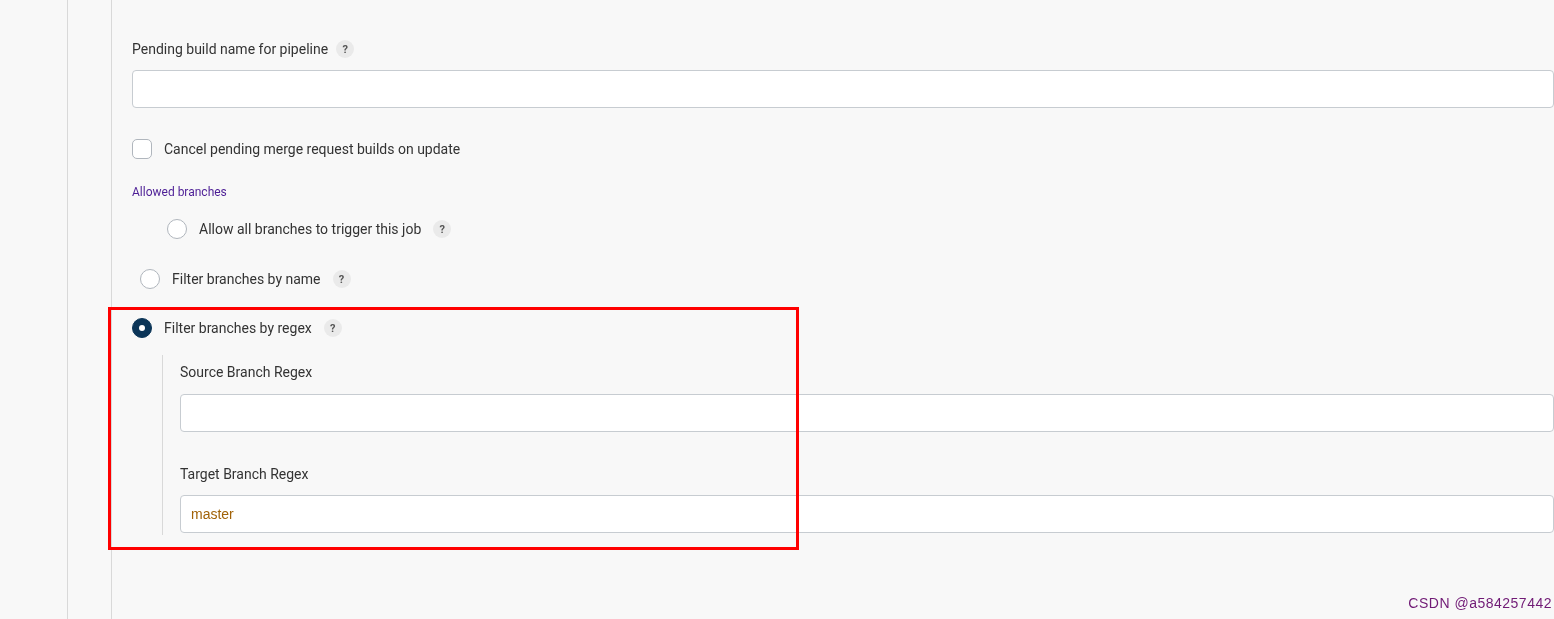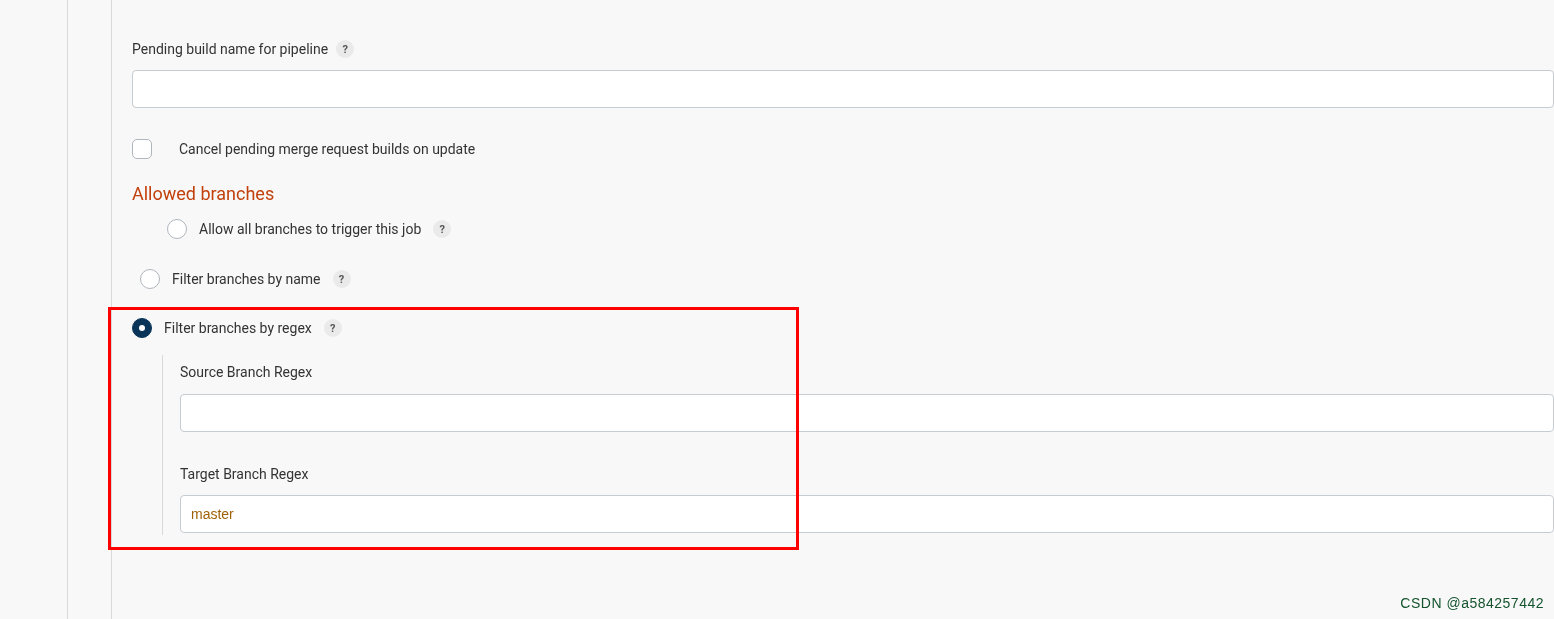--- a/index.html
+++ b/index.html
@@ -66,21 +66,21 @@
       border-radius: 4px;
       background: #fff;
       padding: 0 10px;
       font-size: 14px;
       color: #a16207;
       outline: none;
     }
     .checkbox-row {
       display: flex;
       align-items: center;
-      gap: 27px;
+      gap: 12px;
     }
     .checkbox {
       width: 20px;
       height: 20px;
       border: 1.5px solid #b0b6bd;
       border-radius: 5px;
       background: #fff;
       cursor: pointer;
       flex-shrink: 0;
     }
@@ -108,22 +108,22 @@
       position: absolute;
       top: 50%;
       left: 50%;
       transform: translate(-50%, -50%);
       width: 6px;
       height: 6px;
       border-radius: 50%;
       background: #fff;
     }
     .section-heading {
-      font-size: 18px;
-      color: #c2410c;
+      font-size: 12px;
+      color: #4c1d95;
       font-weight: 400;
     }
     .highlight-box {
       position: absolute;
       border: 3px solid #ff0000;
       pointer-events: none;
       z-index: 10;
     }
     .nested-block {
       position: relative;
@@ -135,23 +135,23 @@
       top: 0;
       bottom: 0;
       width: 1px;
       background: #d9d9d9;
     }
     .nested-content {
       padding-left: 18px;
     }
     .watermark {
       position: absolute;
-      right: 10px;
+      right: 2px;
       bottom: 8px;
-      color: #14532d;
+      color: #701a75;
       font-size: 14px;
       letter-spacing: 0.5px;
       font-family: Arial, sans-serif;
     }
   </style>
 </head>
 <body>
 
 <div class="outer-border"></div>
 <div class="inner-border"></div>

